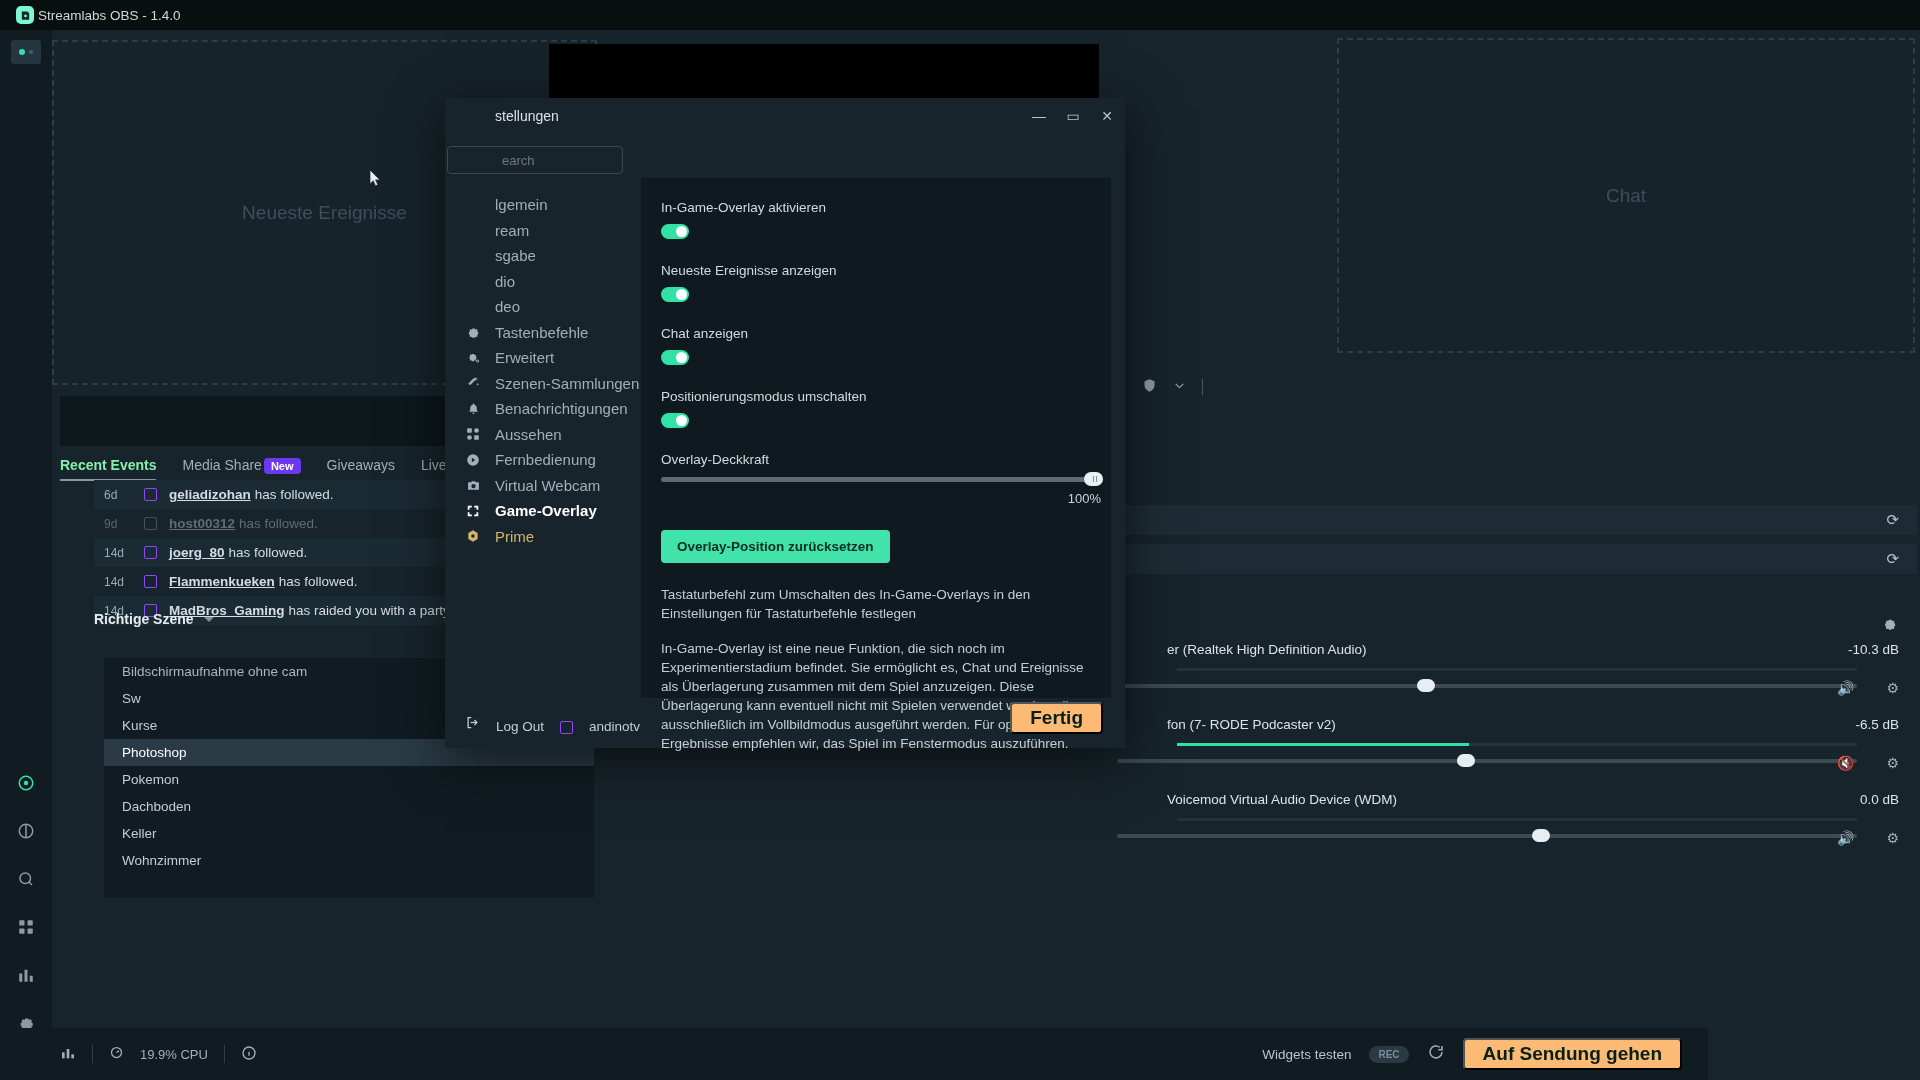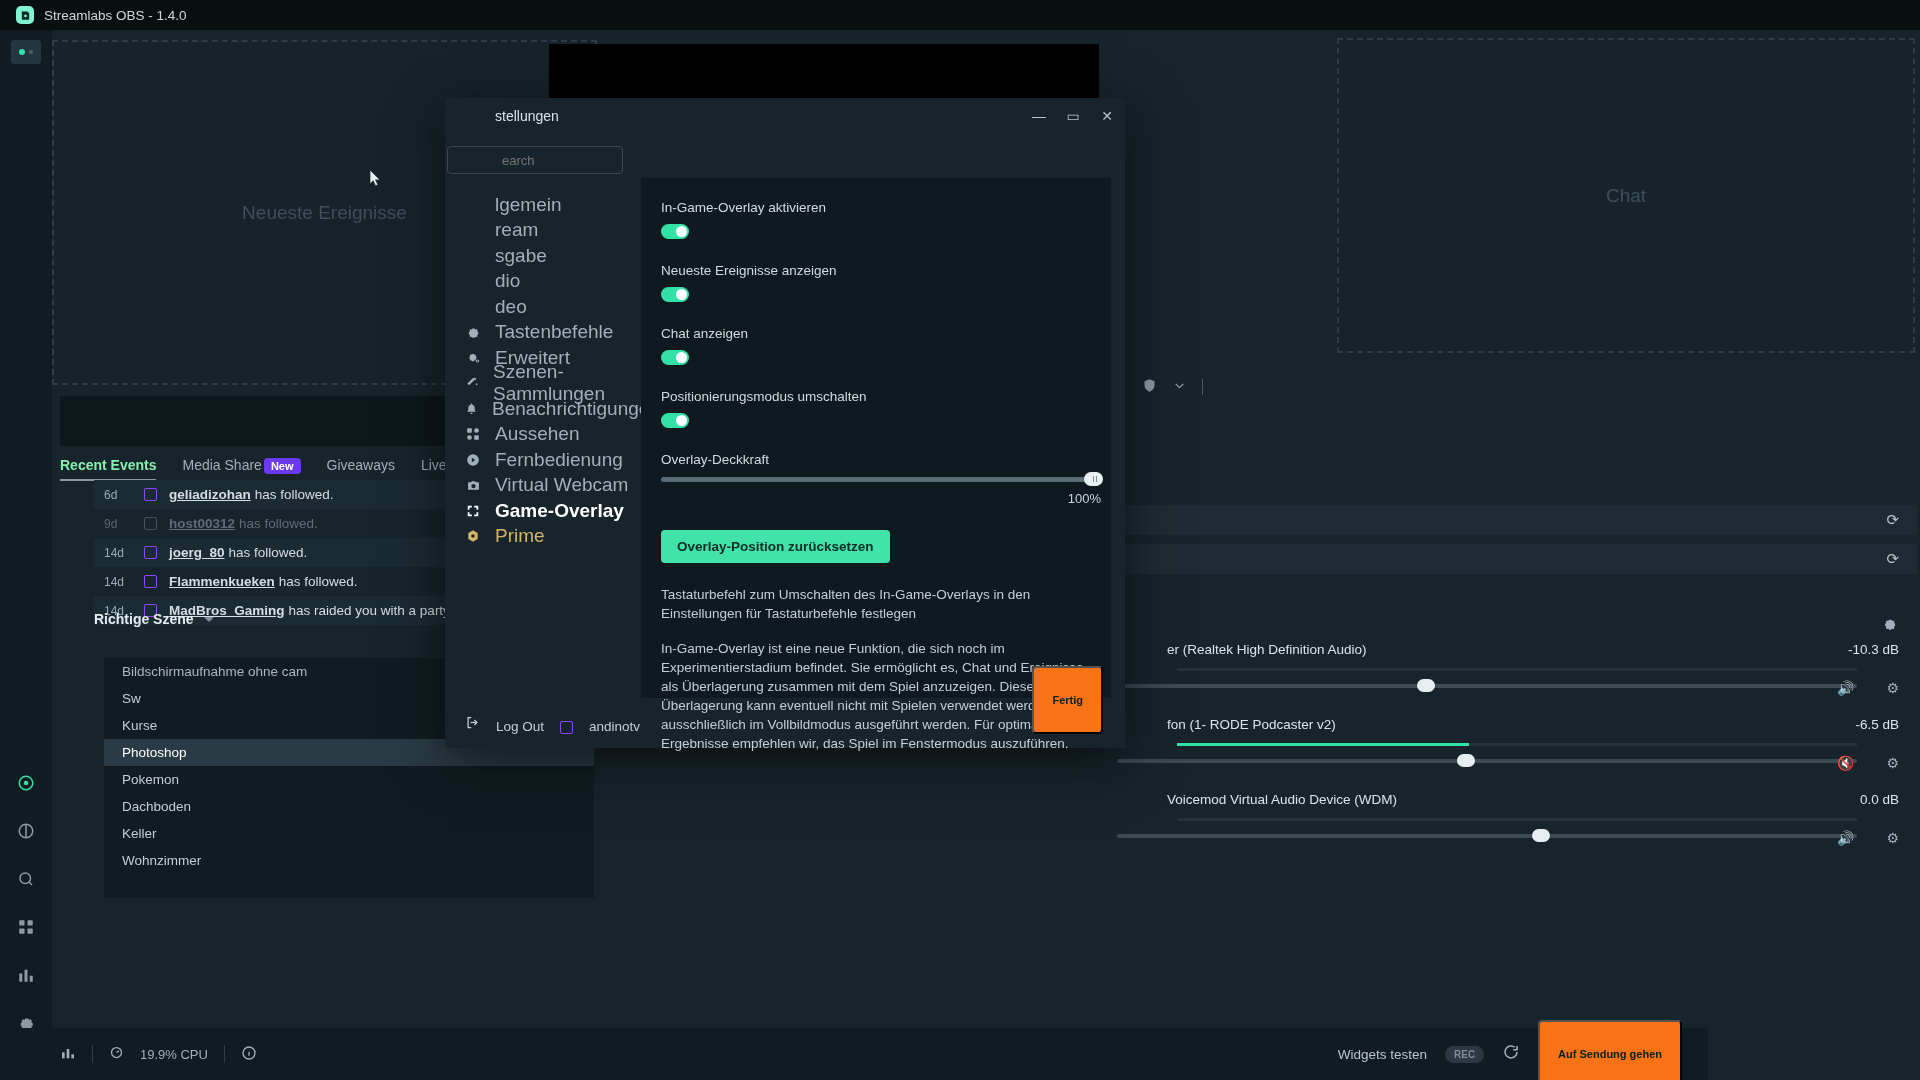--- a/index.html
+++ b/index.html
@@ -7,21 +7,21 @@
     width: 1920px; height: 1080px;
     background: #0b1216;
     font-family: "Liberation Sans", sans-serif;
     overflow: hidden;
   }
   #app { position: relative; width: 1920px; height: 1080px; }
 
   
   .titlebar {
     position: absolute; left: 0; top: 0; width: 1920px; height: 30px;
-    background: #07100f; display: flex; align-items: center; gap: 10px;
+    background: #07100f; display: flex; align-items: center; gap: 4px;
     padding-left: 16px;
   }
   .sl-logo {
     width: 18px; height: 18px; border-radius: 5px; background: #80f5d2;
     display: flex; align-items: center; justify-content: center;
     color: #0a2b22; font-size: 11px; font-weight: bold;
   }
   .titlebar .ttl { color: #cfd8dc; font-size: 13.5px; }
 
   
@@ -147,22 +147,22 @@
   }
   .sb-left { display:flex; align-items:center; gap:16px; padding-left:60px; color:#9fb0ba; font-size:13px;}
   .sb-sep { width:1px; height:18px; background:#2d3e48; }
   .sb-right { margin-left:auto; display:flex; align-items:center; gap:18px; padding-right:26px;}
   .sb-right .lnk { color:#b9c6cd; font-size:13.5px; }
   .rec-pill {
     background:#2b3942; color:#7d8d97; font-size:10px; font-weight:bold;
     border-radius:9px; padding:3px 9px;
   }
   .golive {
-    background:#f97316; color:#06201a; font-weight:bold; font-size:11px;
-    border-radius:4px; padding:26px 18px;
+    background:#fdba74; color:#06201a; font-weight:bold; font-size:19px;
+    border-radius:4px; padding:3px 18px;
   }
 
   
   .modal {
     position:absolute; left:445px; top:98px; width:680px; height:650px;
     background:#17242b; box-shadow: 0 12px 50px rgba(0,0,0,.6);
   }
   .modal-title {
     height:36px; display:flex; align-items:center; padding-left:50px;
     color:#d9e2e7; font-size:14px; position:relative; background:#17242b;
@@ -177,21 +177,21 @@
   .search-wrap { padding: 0 0 0 2px; }
   .search-in {
     width:176px; height:28px; background:transparent; border:1px solid #394a54;
     border-radius:4px; color:#c8d3d9; font-size:13px; padding-left:54px;
     outline:none;
   }
   .search-in::placeholder { color:#5f7related; }
   .m-nav { margin-top:18px; }
   .m-item {
     height:25.5px; display:flex; align-items:center; gap:14px;
-    padding-left:20px; color:#9fb0ba; font-size:19px; cursor:pointer;
+    padding-left:20px; color:#9fb0ba; font-size:15px; cursor:pointer;
   }
   .m-item .ic { width:16px; display:flex; align-items:center; justify-content:center; color:#9fb0ba;}
   .m-item.active { color:#ffffff; font-weight:bold; }
   .m-item.active .ic { color:#ffffff; }
   .m-item.prime { color:#d4b469; }
   .m-item.prime .ic { color:#d4b469; }
 
   .m-foot {
     position:absolute; left:0; bottom:14px; width:196px;
     display:flex; align-items:flex-end; gap:16px; padding-left:20px;
@@ -403,21 +403,21 @@
             <div class="meter" style="top:26px">
               <i style="width:0%;background:#31e1a5"></i>
             </div>
             <div class="slider" style="top:42px">
               <span class="knob" style="left:300px;top:-5px"></span>
             </div>
             <span class="spk" style="right:62px;top:38px">🔊</span>
             <span class="gr" style="right:18px;top:38px">⚙</span>
           </div>
           <div class="mx" style="top: 115px; height: 70px;">
-            <span class="nm" style="top:0">fon (1- RODE Podcaster v2)</span>
+            <span class="nm" style="top:0">fon (7- RODE Podcaster v2)</span>
             <span class="db" style="top:0">-6.5 dB</span>
             <div class="meter" style="top:26px">
               <i style="width:43%;background:#31e1a5"></i>
             </div>
             <div class="slider" style="top:42px">
               <span class="knob" style="left:340px;top:-5px"></span>
             </div>
             <span class="spk" style="right:62px;top:38px">🔇</span>
             <span class="gr" style="right:18px;top:38px">⚙</span>
           </div>

